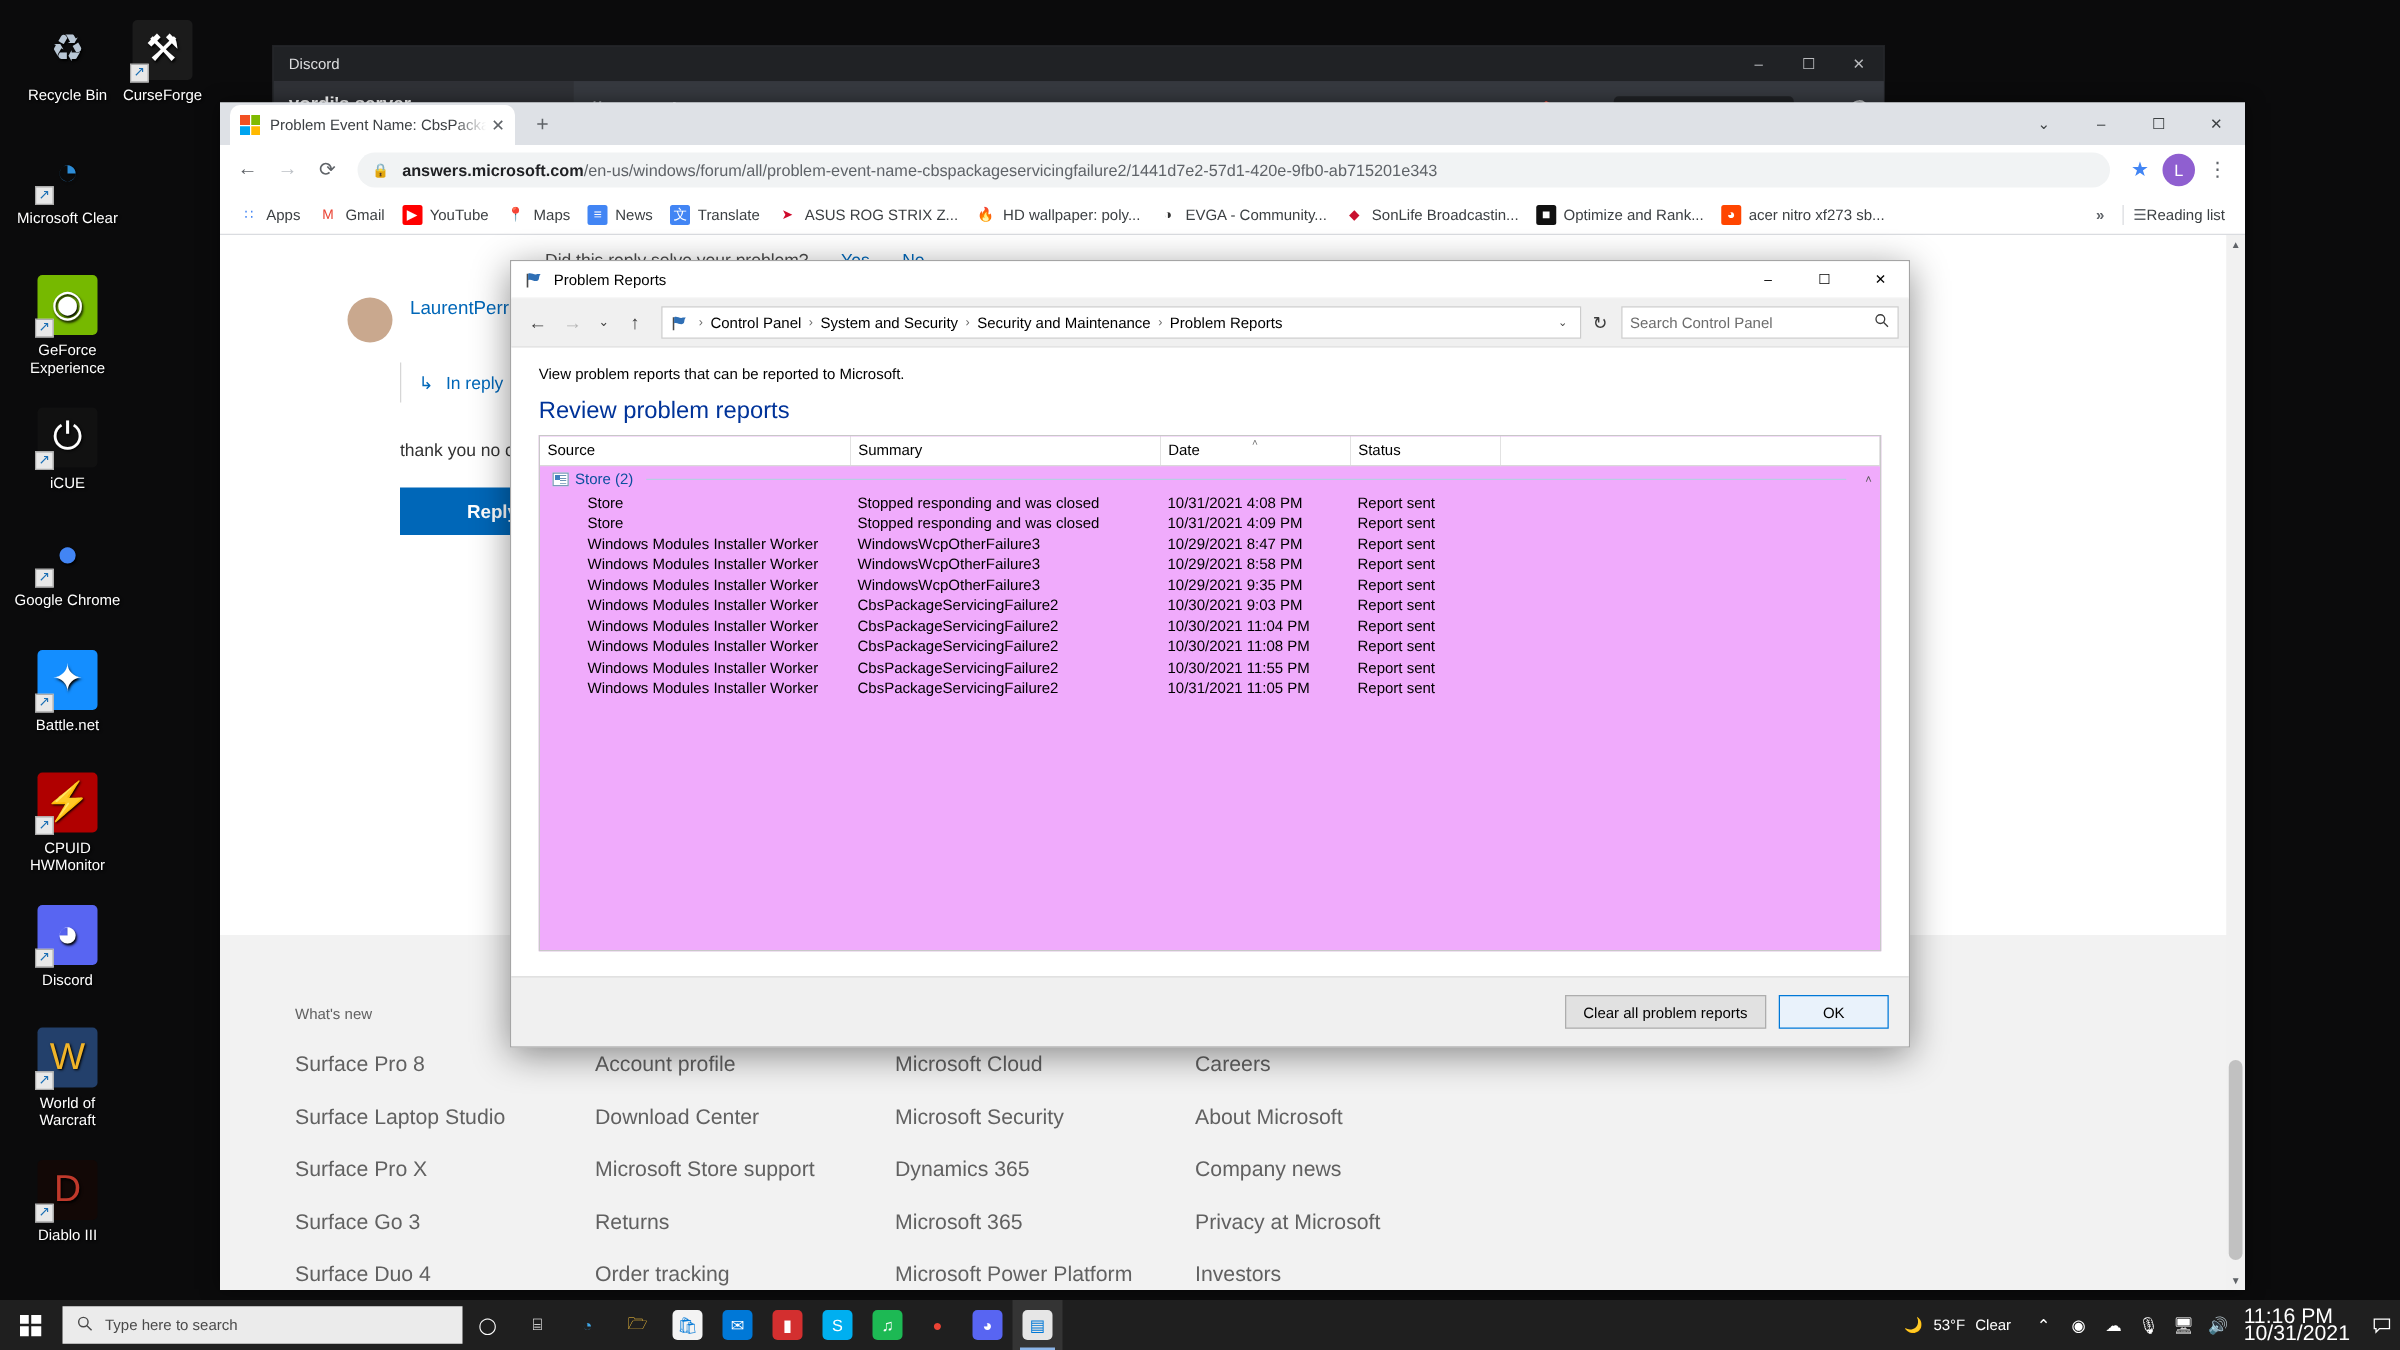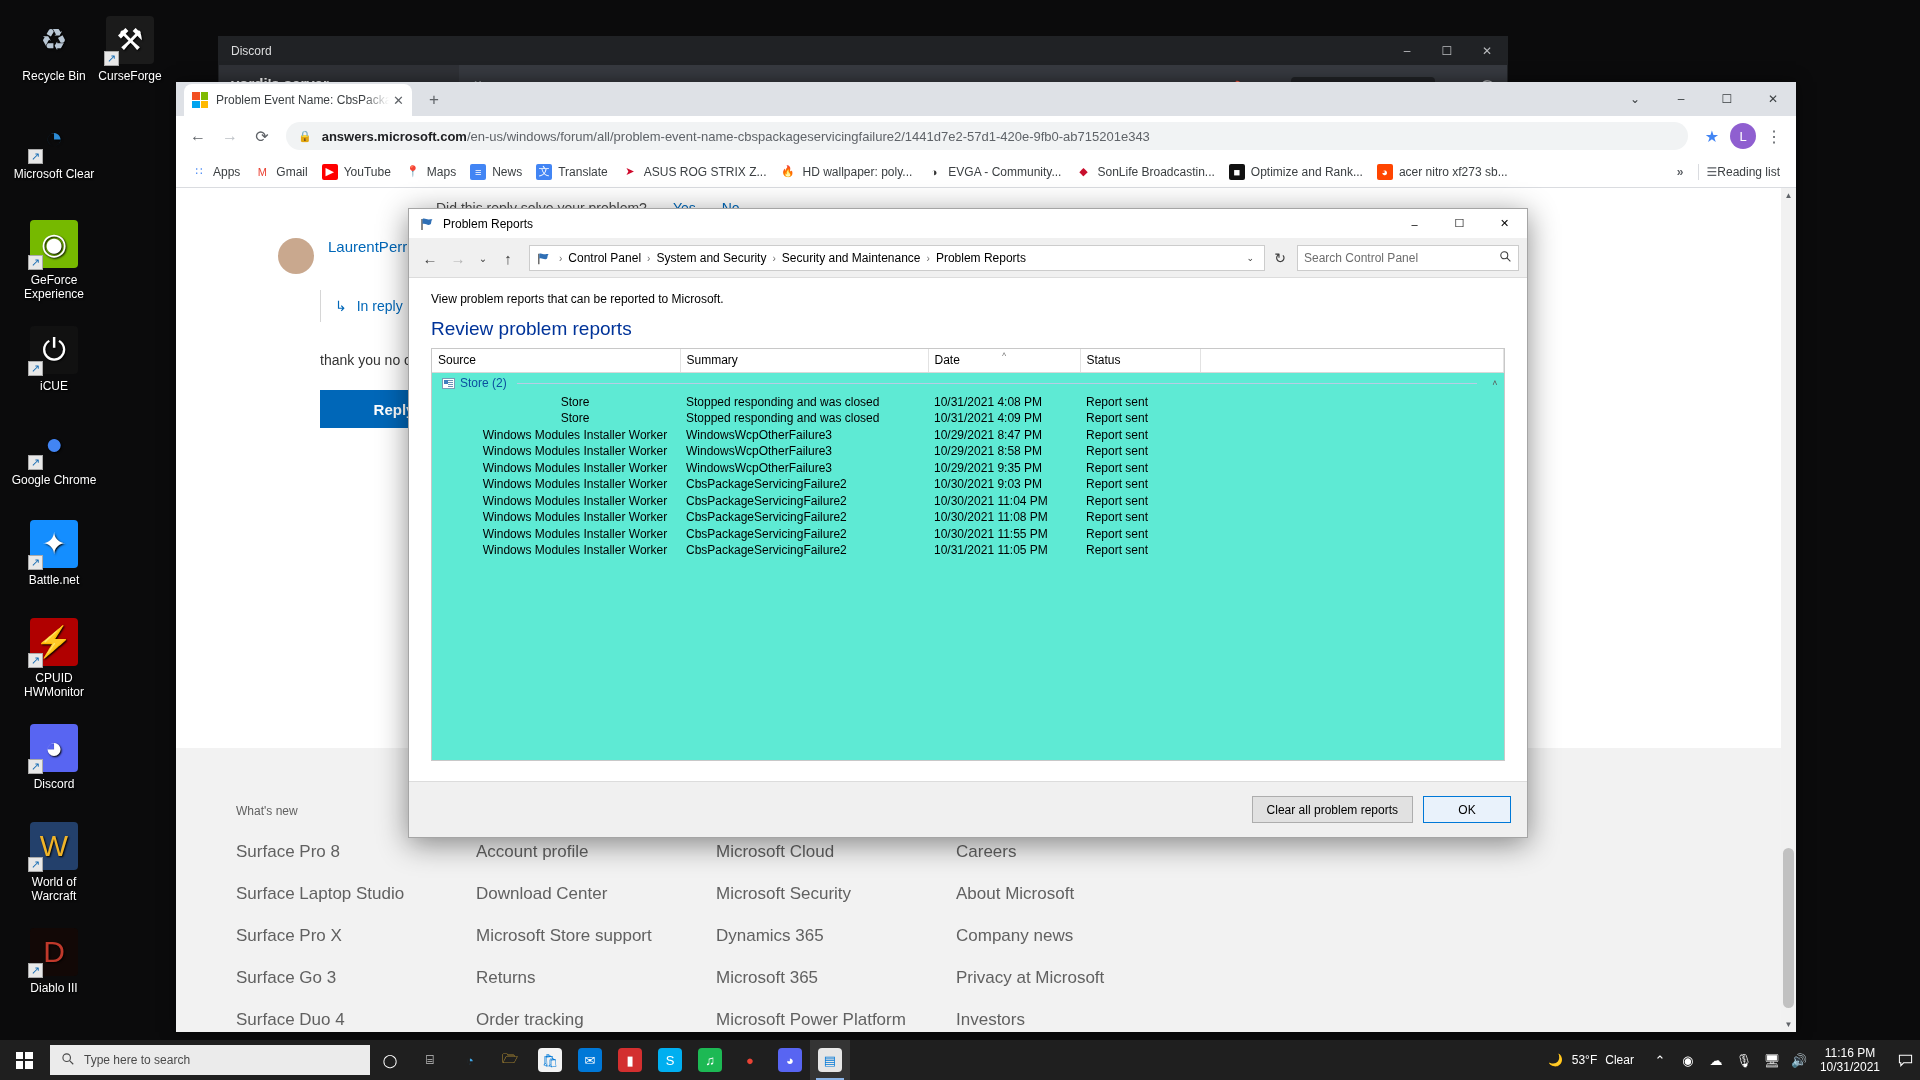--- a/index.html
+++ b/index.html
@@ -270,21 +270,21 @@
   #pr-content {
     flex: 1; background: #fff; margin: 0; padding: 14px 22px 0 22px;
     display: flex; flex-direction: column; overflow: hidden;
     border-top: 1px solid #dcdcdc;
   }
   #pr-heading { font-size: 19px; color: #003399; font-weight: normal; margin-bottom: 8px; }
   #pr-subtext { font-size: 12px; color: #000; margin-bottom: 12px; }
 
   #pr-table-wrap {
     flex: 1; border: 1px solid #c8c8c8; position: relative;
-    background: #5eead4; overflow: hidden; margin-bottom: 20px;
+    background: #f0abfc; overflow: hidden; margin-bottom: 20px;
   }
   table.pr { width: 100%; border-collapse: collapse; font-size: 12px; table-layout: fixed; }
   table.pr thead th {
     text-align: left; font-weight: normal; color: #000;
     height: 23px; padding: 0 0 0 6px;
     border-bottom: 1px solid #d9d9d9;
     border-right: 1px solid #e2e2e2;
     position: relative; background: #fff;
   }
   table.pr thead th .sortcaret {
@@ -314,21 +314,21 @@
     width: 5px;
     background: repeating-linear-gradient(to bottom, #6d93b5 0 1px, transparent 1px 2px);
   }
   .groupbar .glabel { color: #0b4f9e; white-space: nowrap; font-size: 12px; }
   .groupbar .gline { flex: 1; height: 1px; background: #b8cce4; margin-left: 5px; }
   .groupbar .gchev { color: #5a5a5a; font-size: 9px; padding: 0 6px 0 10px; }
   tbody tr.datarow td {
     height: 16.5px; padding: 0 0 0 6px; color: #000; white-space: nowrap;
     overflow: hidden; text-overflow: ellipsis;
   }
-  tbody tr.datarow td.c-source { padding-left: 38px; text-align: center; }
+  tbody tr.datarow td.c-source { padding-left: 38px; }
 
   #pr-buttons {
     height: 56px; background: #f0f0f0;
     display: flex; align-items: center; justify-content: flex-end;
     gap: 10px; padding-right: 16px;
     border-top: 1px solid #dcdcdc;
   }
   .winbtn {
     height: 27px; min-width: 88px; padding: 0 14px;
     background: #e1e1e1; border: 1px solid #adadad;
@@ -373,21 +373,21 @@
     content: ''; position: absolute; bottom: 0; left: 6px; right: 6px;
     height: 2px; background: #8bb4e7;
   }
   #tray {
     margin-left: auto; display: flex; align-items: center; height: 40px;
     color: #fff; font-size: 12px;
   }
   #weather { display: flex; align-items: center; gap: 8px; padding: 0 12px; }
   .trayicon { width: 28px; height: 40px; display: flex; align-items: center; justify-content: center; color: #fff; font-size: 13px; }
   #clock {
-    text-align: center; line-height: 14px; padding: 0 10px 0 6px; font-size: 12px;
+    text-align: left; line-height: 14px; padding: 0 10px 0 6px; font-size: 17px;
   }
   #actioncenter { width: 30px; height: 40px; display: flex; align-items: center; justify-content: center; color: #fff; font-size: 14px; }
 </style>
 </head>
 <body>
 
 <div id="desktop">
   <div id="desktop-icons">
       <div class="dicon" style="left: 8px; top: 8px;">
         <div class="glyph" style="background: transparent; color: rgb(184, 198, 212);">♻</div>

